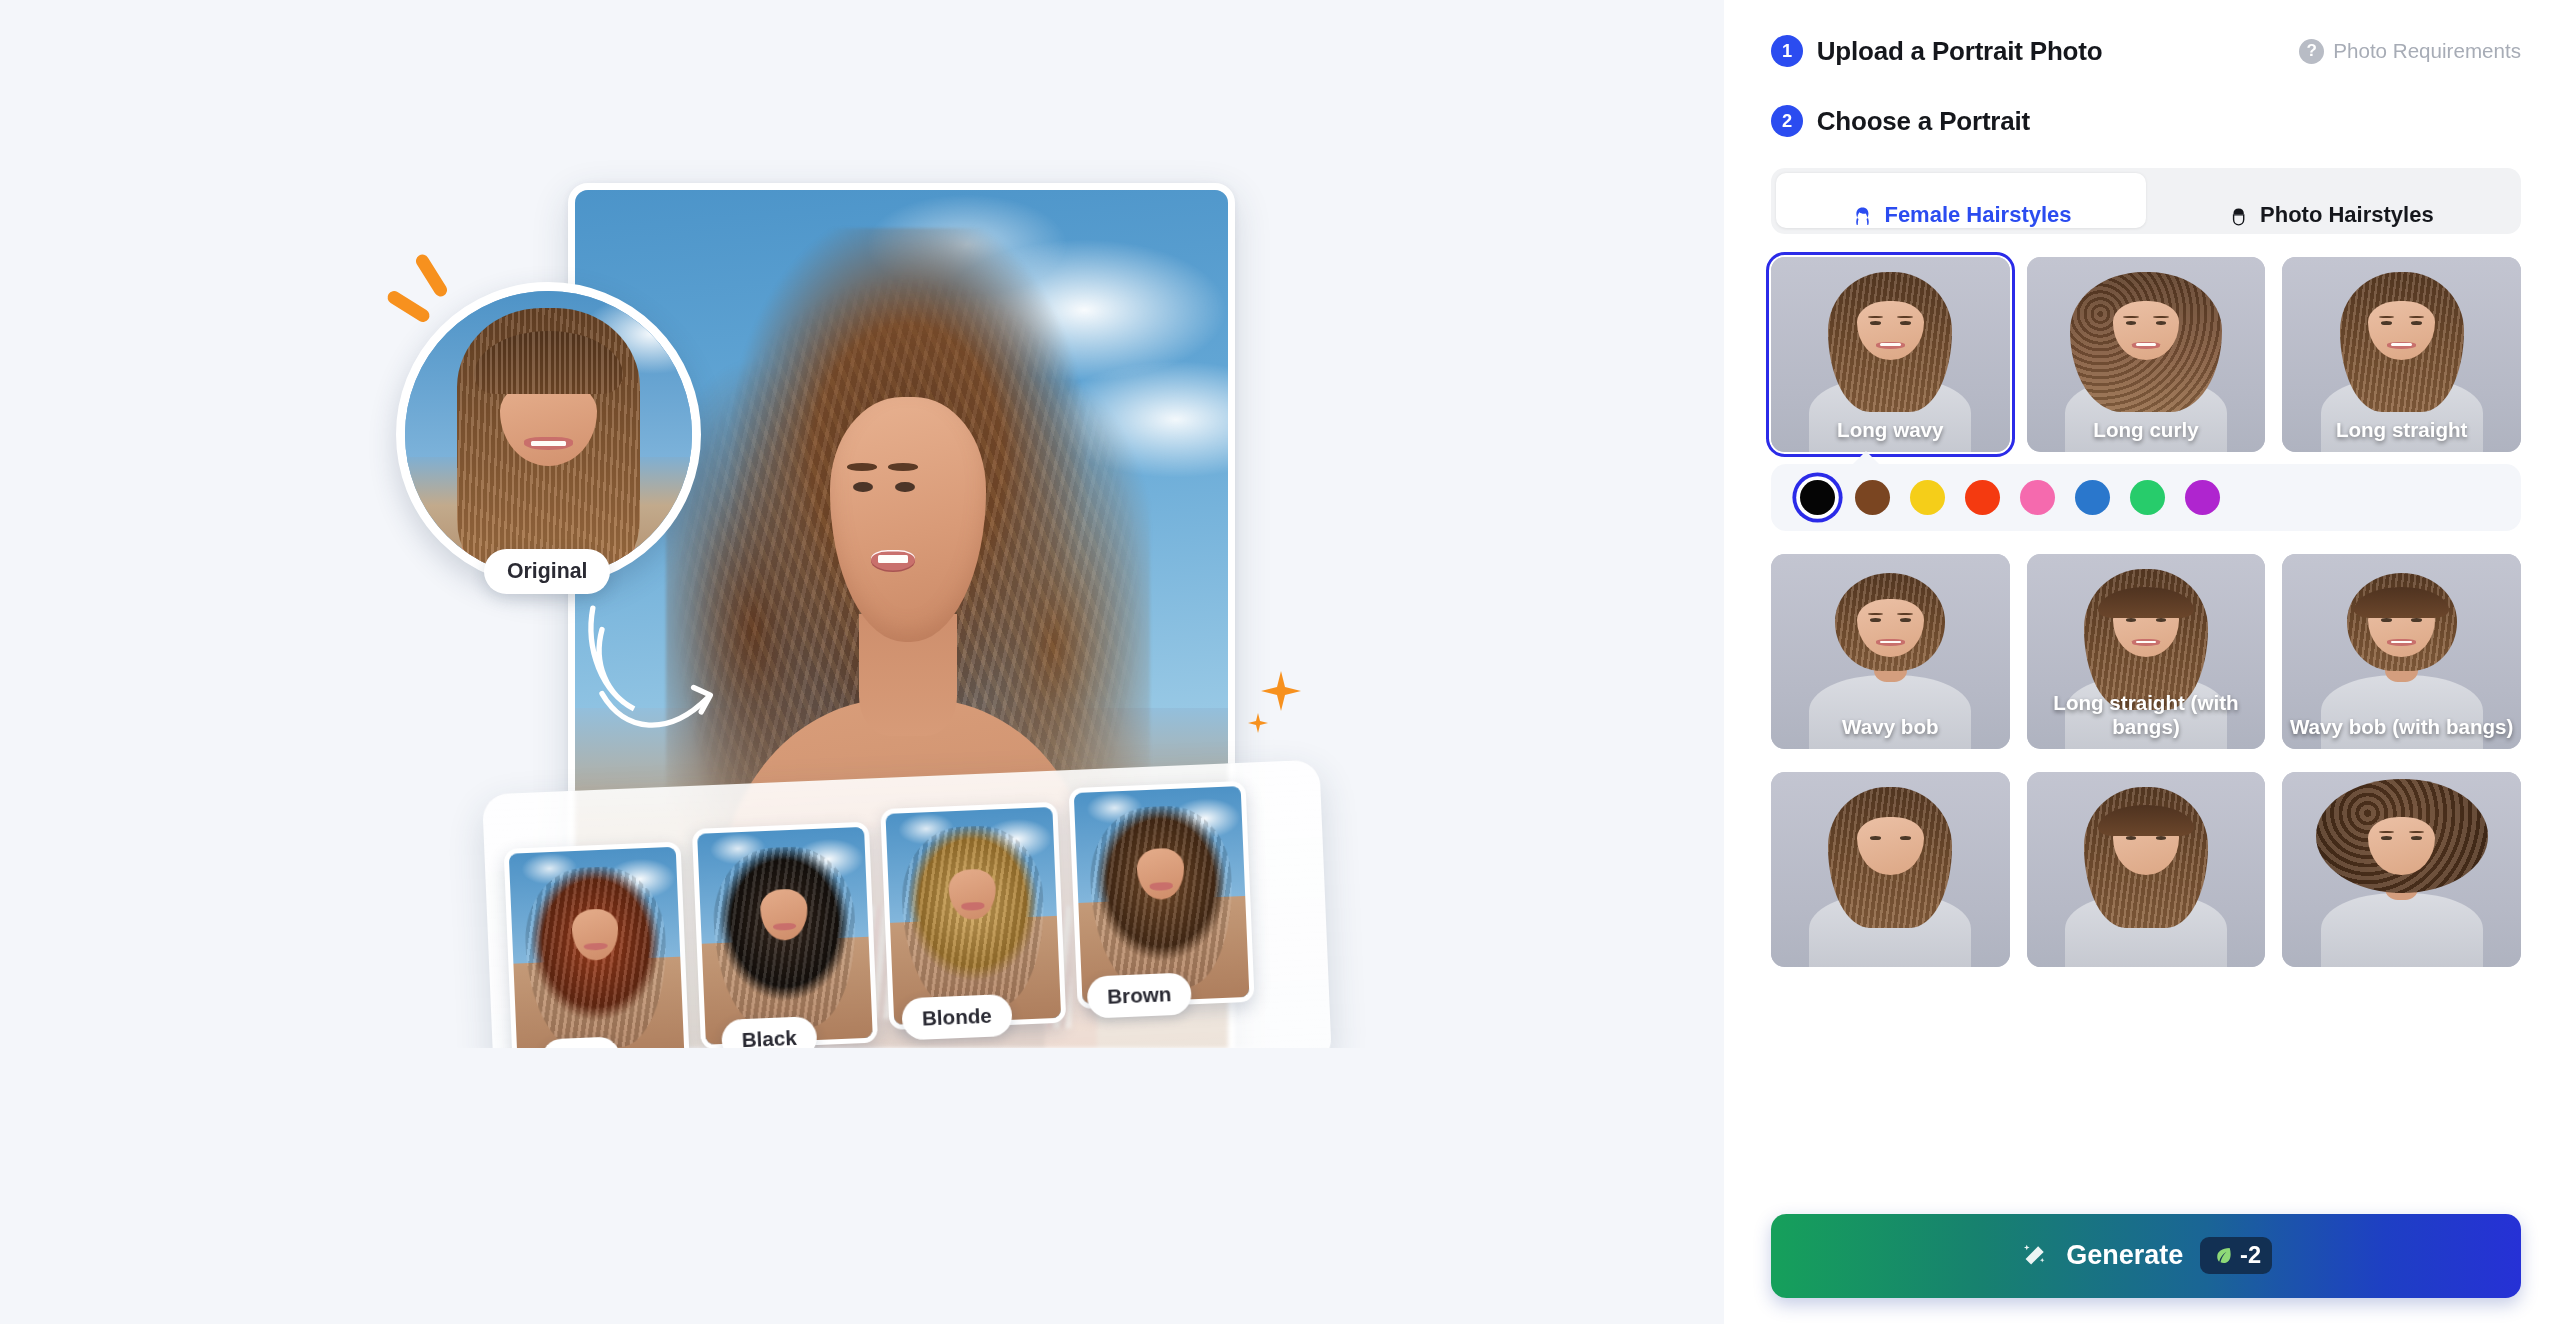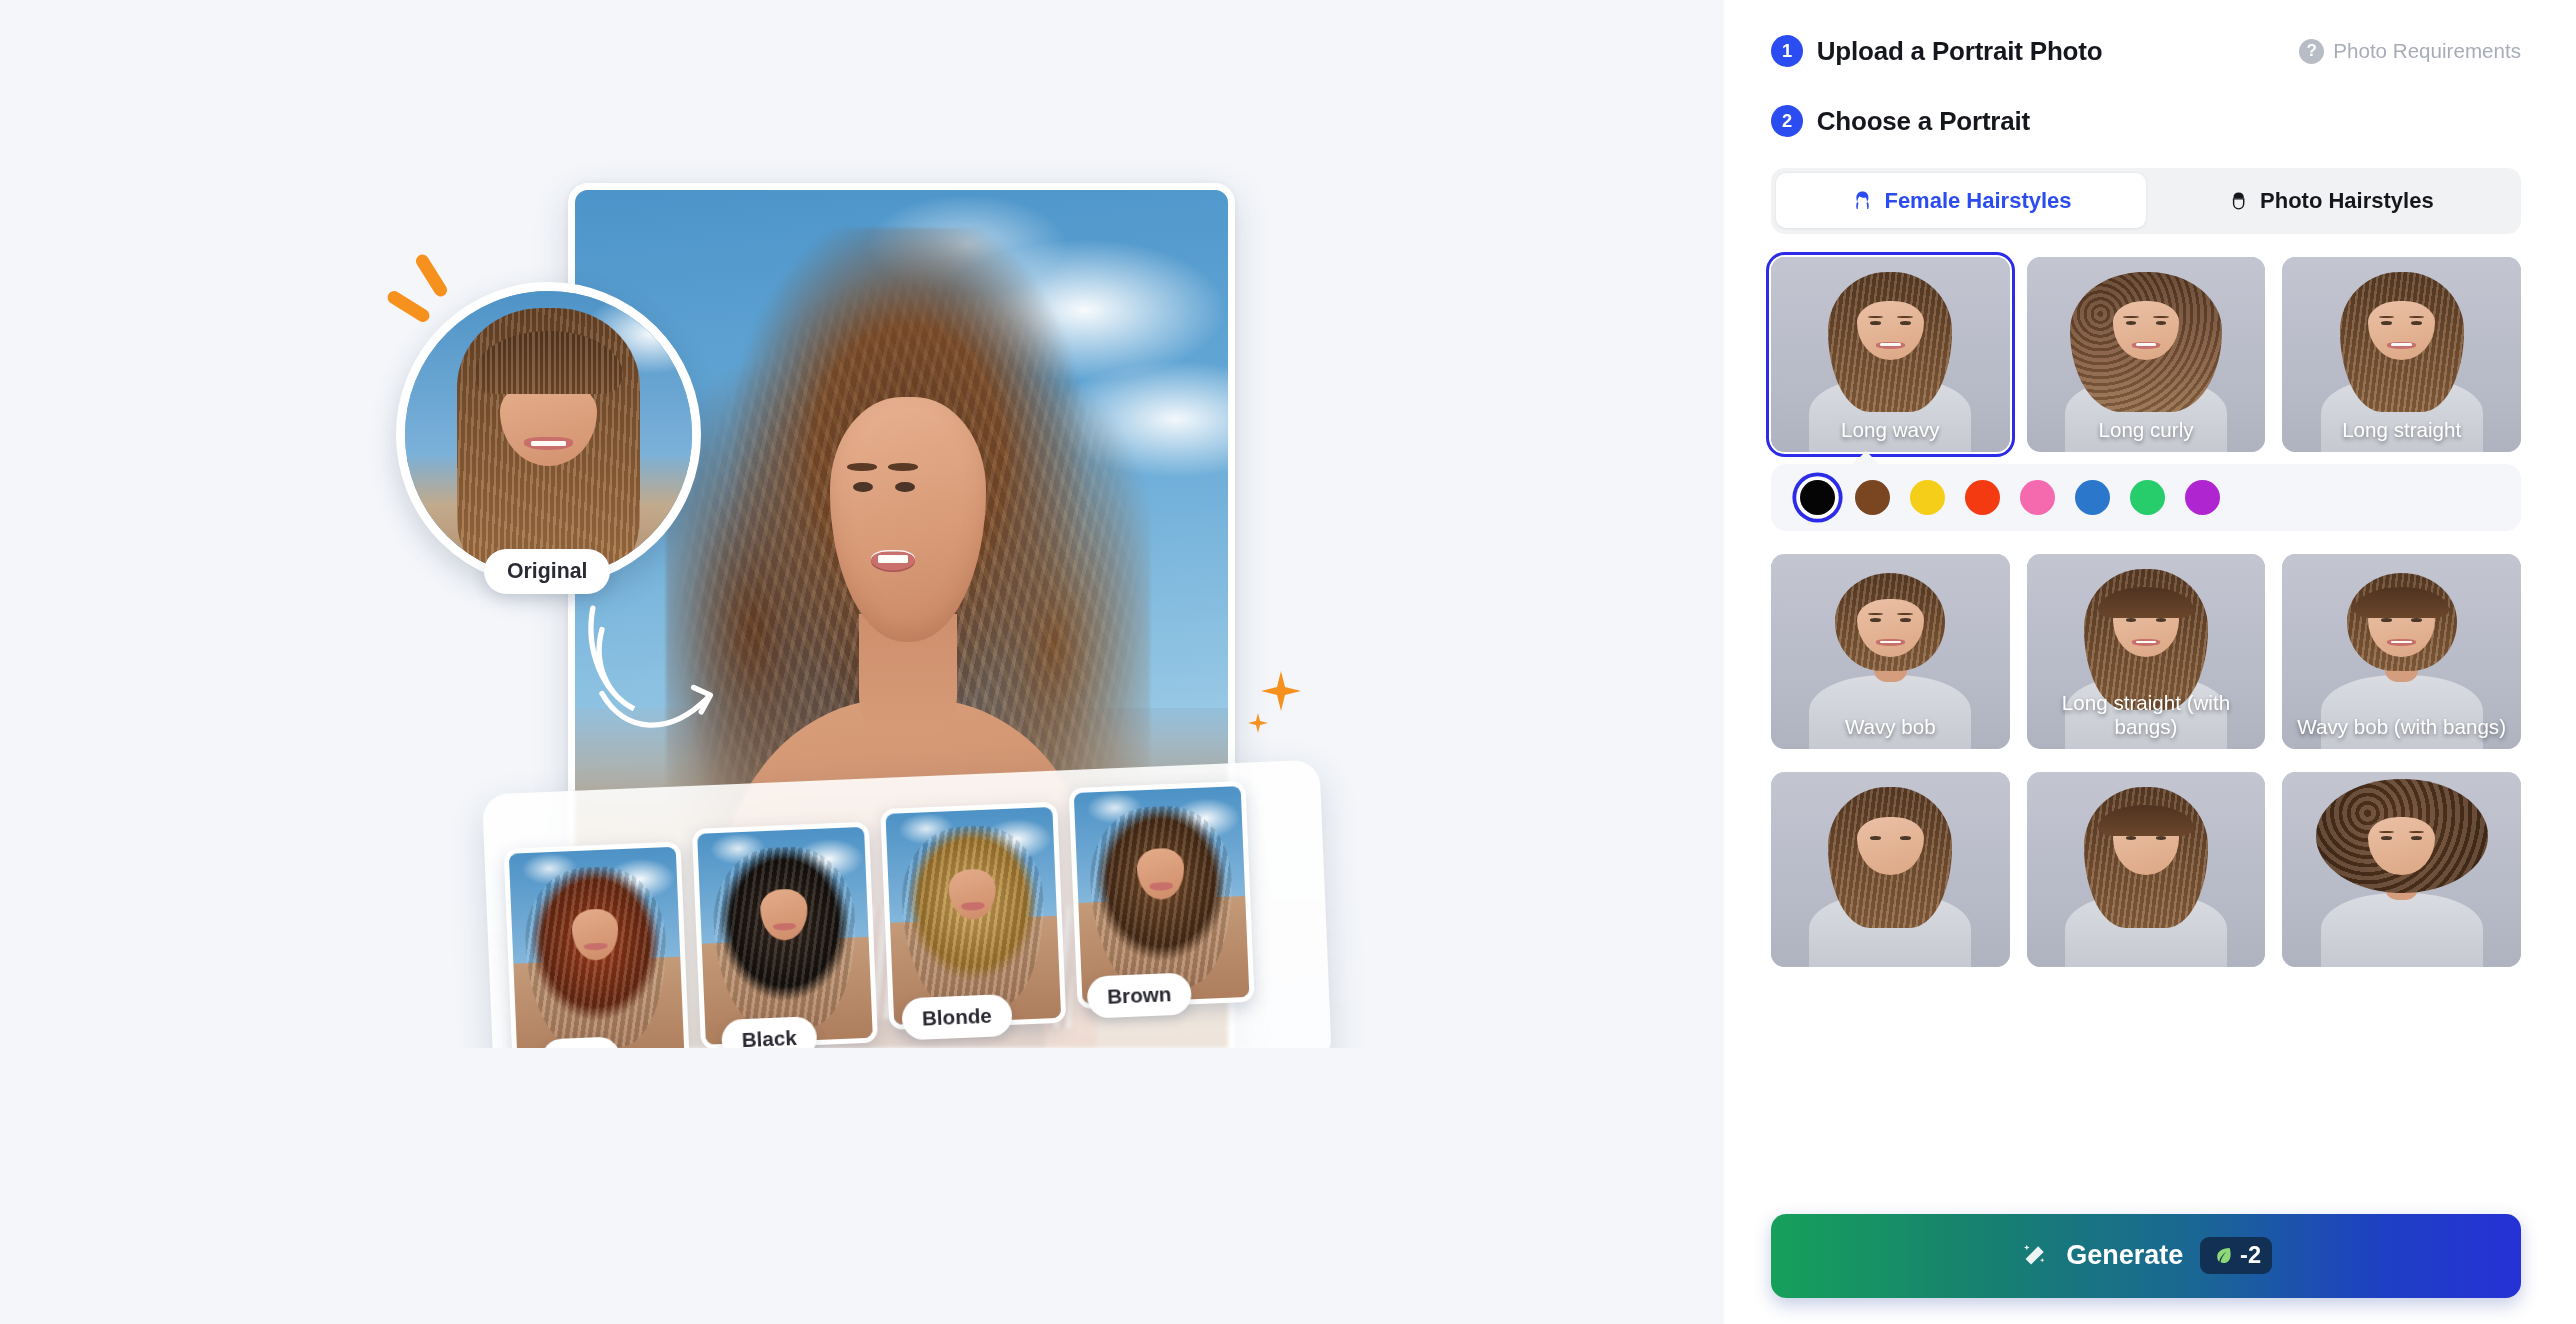--- a/index.html
+++ b/index.html
@@ -279,21 +279,21 @@
   .step2 { margin-top:38px; }
 
   .tabs {
     margin-top:30.5px;
     width:100%; height:66px;
     background:#F1F2F4; border-radius:13.7px;
     padding:5.3px; display:flex; gap:0;
   }
   .tab {
     flex:1; border-radius:10px;
-    display:flex; align-items:center; justify-content:center; gap:10.7px;
+    display:flex; align-items:flex-end; justify-content:center; gap:10.7px;
     font-size:22px; font-weight:600; color:#15171C; cursor:pointer;
   }
   .tab.active { background:#fff; color:#2B4CF0; box-shadow:0 0.8px 3px rgba(0,0,0,.08); }
 
   .style-grid { margin-top:23px; display:grid; grid-template-columns:repeat(3,1fr); gap:17px; }
   .style-card {
     position:relative; height:195px; border-radius:13.7px; overflow:hidden;
     background:#BCBFCC; cursor:pointer;
   }
   .style-card.selected { outline:3.8px solid #2B2BE8; outline-offset:2.3px; }
@@ -334,21 +334,21 @@
   .sc-brow.l { left:40.5%; } .sc-brow.r { left:53%; }
   .sc-mouth { position:absolute; left:44%; top:44%; width:12%; height:3.2%;
     background:#C8706C; border-radius:40% 40% 55% 55%; }
   .sc-teeth { position:absolute; left:45.7%; top:44.6%; width:8.6%; height:1.2%; background:#FFFCF8; border-radius:1.5px; }
   .sc-neck { position:absolute; left:43%; top:50%; width:14%; height:16%;
     background:#D49E7E; border-radius:0 0 38% 38%; }
   .sc-shirt { position:absolute; left:16%; top:62%; width:68%; height:40%;
     background:linear-gradient(180deg,#DADCE2 0%, #C5C8D0 100%); border-radius:46% 46% 0 0; }
   .sc-label {
     position:absolute; left:0; right:0; bottom:9.1px;
-    text-align:center; color:#fff; font-size:20.6px; font-weight:400;
+    text-align:center; color:#fff; font-size:20.6px; font-weight:700;
     line-height:1.18; padding:0 7.6px;
     text-shadow:0 1.5px 4.6px rgba(0,0,0,.45);
   }
 
   
   .color-wrap { position:relative; margin-top:12.2px; }
   .color-caret {
     position:absolute; left:82px; top:-13px;
     width:0; height:0;
     border-left:13.7px solid transparent; border-right:13.7px solid transparent;

